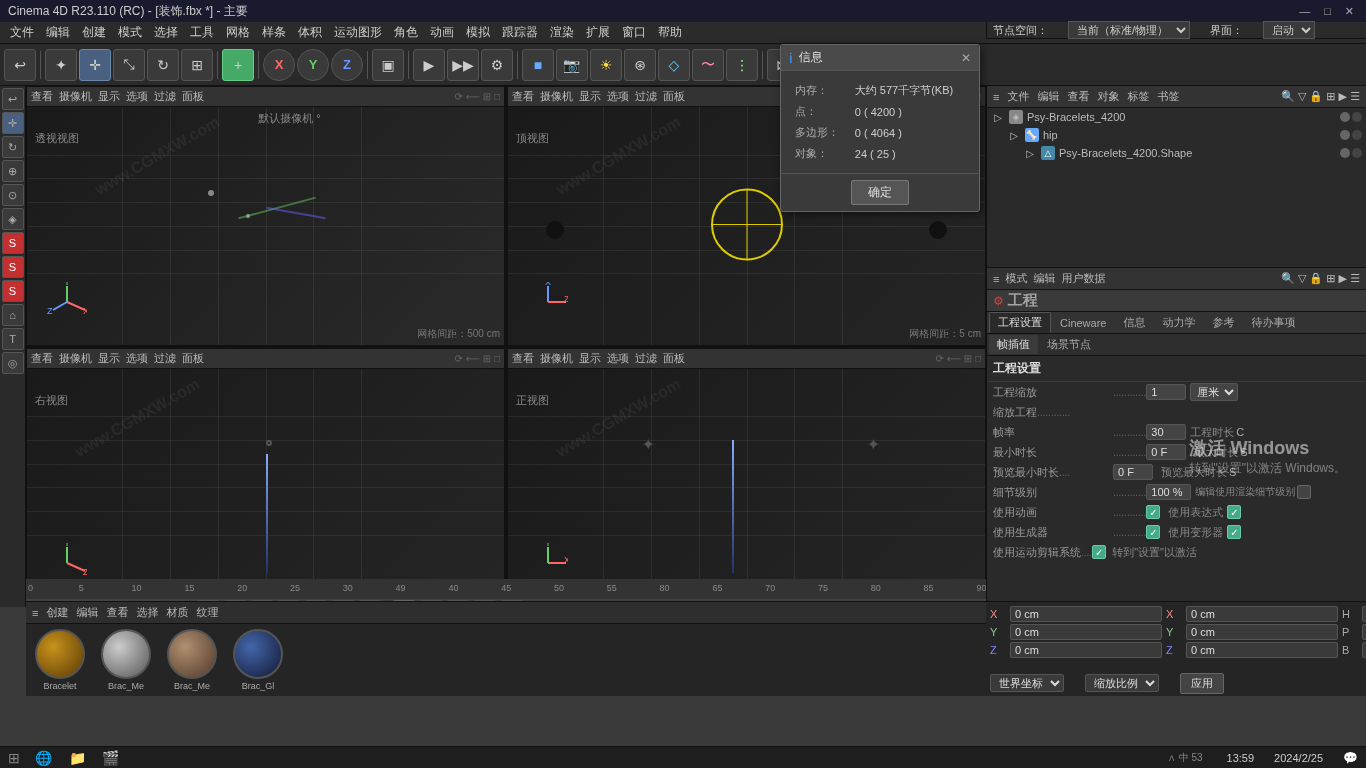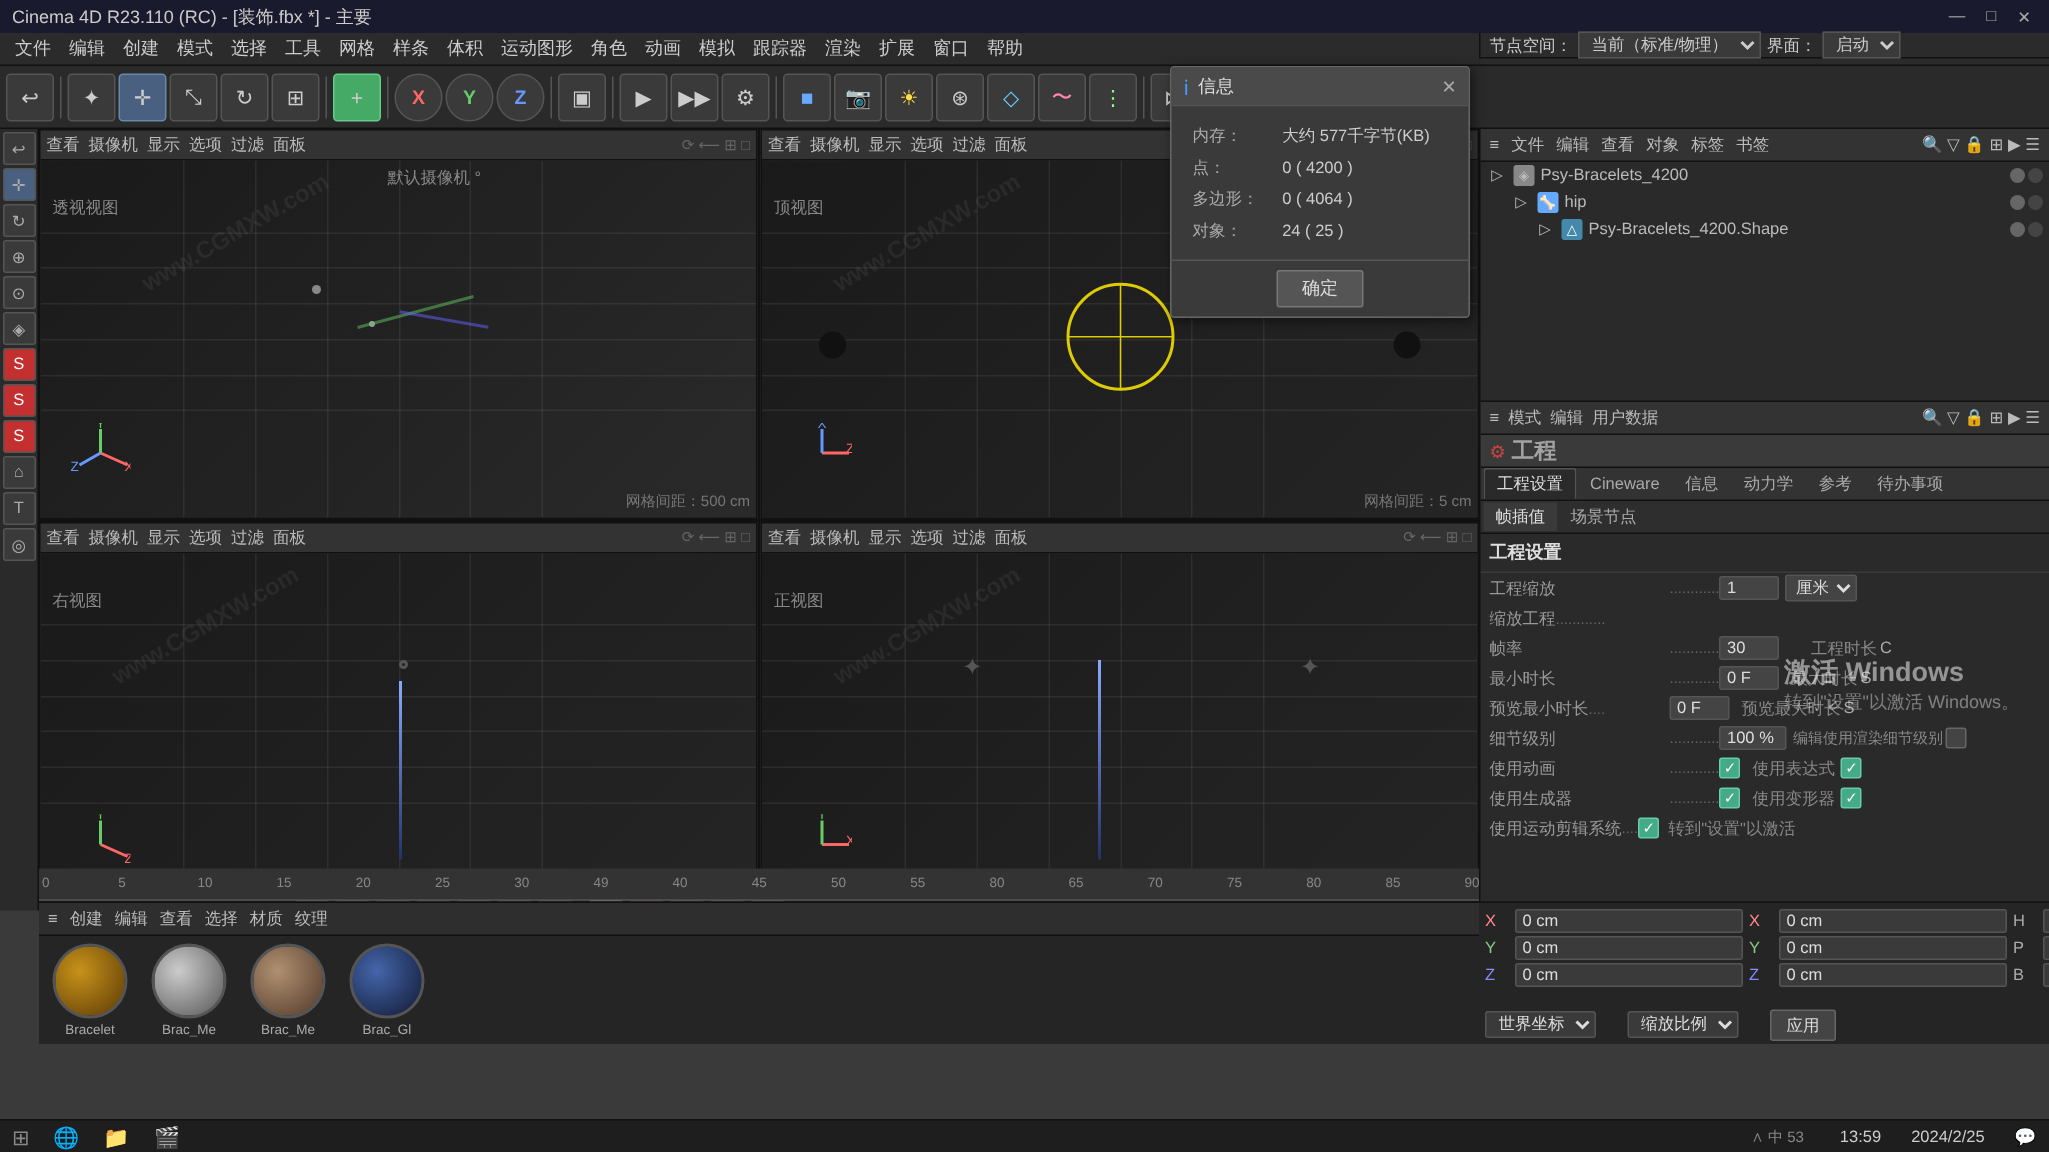--- a/index.html
+++ b/index.html
@@ -14,21 +14,21 @@
     #menubar { width: 100%; height: 22px; background: #2b2b2b; display: flex; align-items: center; padding: 0 4px; border-bottom: 1px solid #111; }
     #menubar span { color: #ccc; font-size: 12px; padding: 0 6px; cursor: pointer; white-space: nowrap; }
 
     
     #toolbar { width: 100%; height: 42px; background: #2a2a2a; display: flex; align-items: center; padding: 0 4px; gap: 2px; border-bottom: 1px solid #111; }
     .tb-btn { width: 32px; height: 32px; background: #3a3a3a; border: 1px solid #555; border-radius: 3px; display: flex; align-items: center; justify-content: center; cursor: pointer; color: #ccc; font-size: 14px; flex-shrink: 0; }
     .tb-sep { width: 1px; height: 28px; background: #555; margin: 0 2px; flex-shrink: 0; }
     .tb-btn.active { background: #4a6080; border-color: #6688aa; }
 
     
-    #nodespace { position: absolute; top: 22px; right: 0; width: 380px; height: 17px; background: #2b2b2b; display: flex; align-items: center; padding: 0 6px; gap: 4px; border-bottom: 1px solid #111; border-left: 1px solid #111; }
+    #nodespace { position: absolute; top: 22px; right: 0; width: 380px; height: 17px; background: #2b2b2b; display: flex; align-items: center; padding: 0 6px; gap: 20px; border-bottom: 1px solid #111; border-left: 1px solid #111; }
     #nodespace span { color: #ccc; font-size: 11px; }
     #nodespace select { background: #3a3a3a; color: #ccc; border: 1px solid #555; font-size: 11px; padding: 1px 4px; }
 
     
     #left-sidebar { width: 26px; background: #2a2a2a; display: flex; flex-direction: column; align-items: center; padding: 2px 0; gap: 2px; border-right: 1px solid #111; height: 100%; }
     .side-icon { width: 22px; height: 22px; background: #3a3a3a; border: 1px solid #555; border-radius: 2px; display: flex; align-items: center; justify-content: center; cursor: pointer; color: #aaa; font-size: 11px; flex-shrink: 0; }
     .side-icon.active { background: #4a6080; }
 
     
     #viewport-area { flex: 1; display: flex; flex-direction: column; height: 100%; }
@@ -513,21 +513,21 @@
       </div>
 
       <div class="eng-row">
         <span class="eng-label">缩放工程<span class="eng-dots">............</span></span>
       </div>
 
       <div class="eng-row">
         <span class="eng-label">帧率</span>
         <span class="eng-dots">............</span>
         <input class="eng-input" value="30" style="width: 40px;">
-        <span style="color:#888;font-size:11px;margin-left:21px;">工程时长</span>
+        <span style="color:#888;font-size:11px;margin-left:4px;">工程时长</span>
         <span style="color:#aaa;font-size:11px;margin-left:2px;">C</span>
       </div>
 
       <div class="eng-row">
         <span class="eng-label">最小时长</span>
         <span class="eng-dots">............</span>
         <input class="eng-input" value="0 F" style="width: 40px;">
         <span style="color:#888;font-size:11px;margin-left:8px;">最大时长</span>
         <span style="color:#aaa;font-size:11px;margin-left:2px;">S</span>
       </div>

